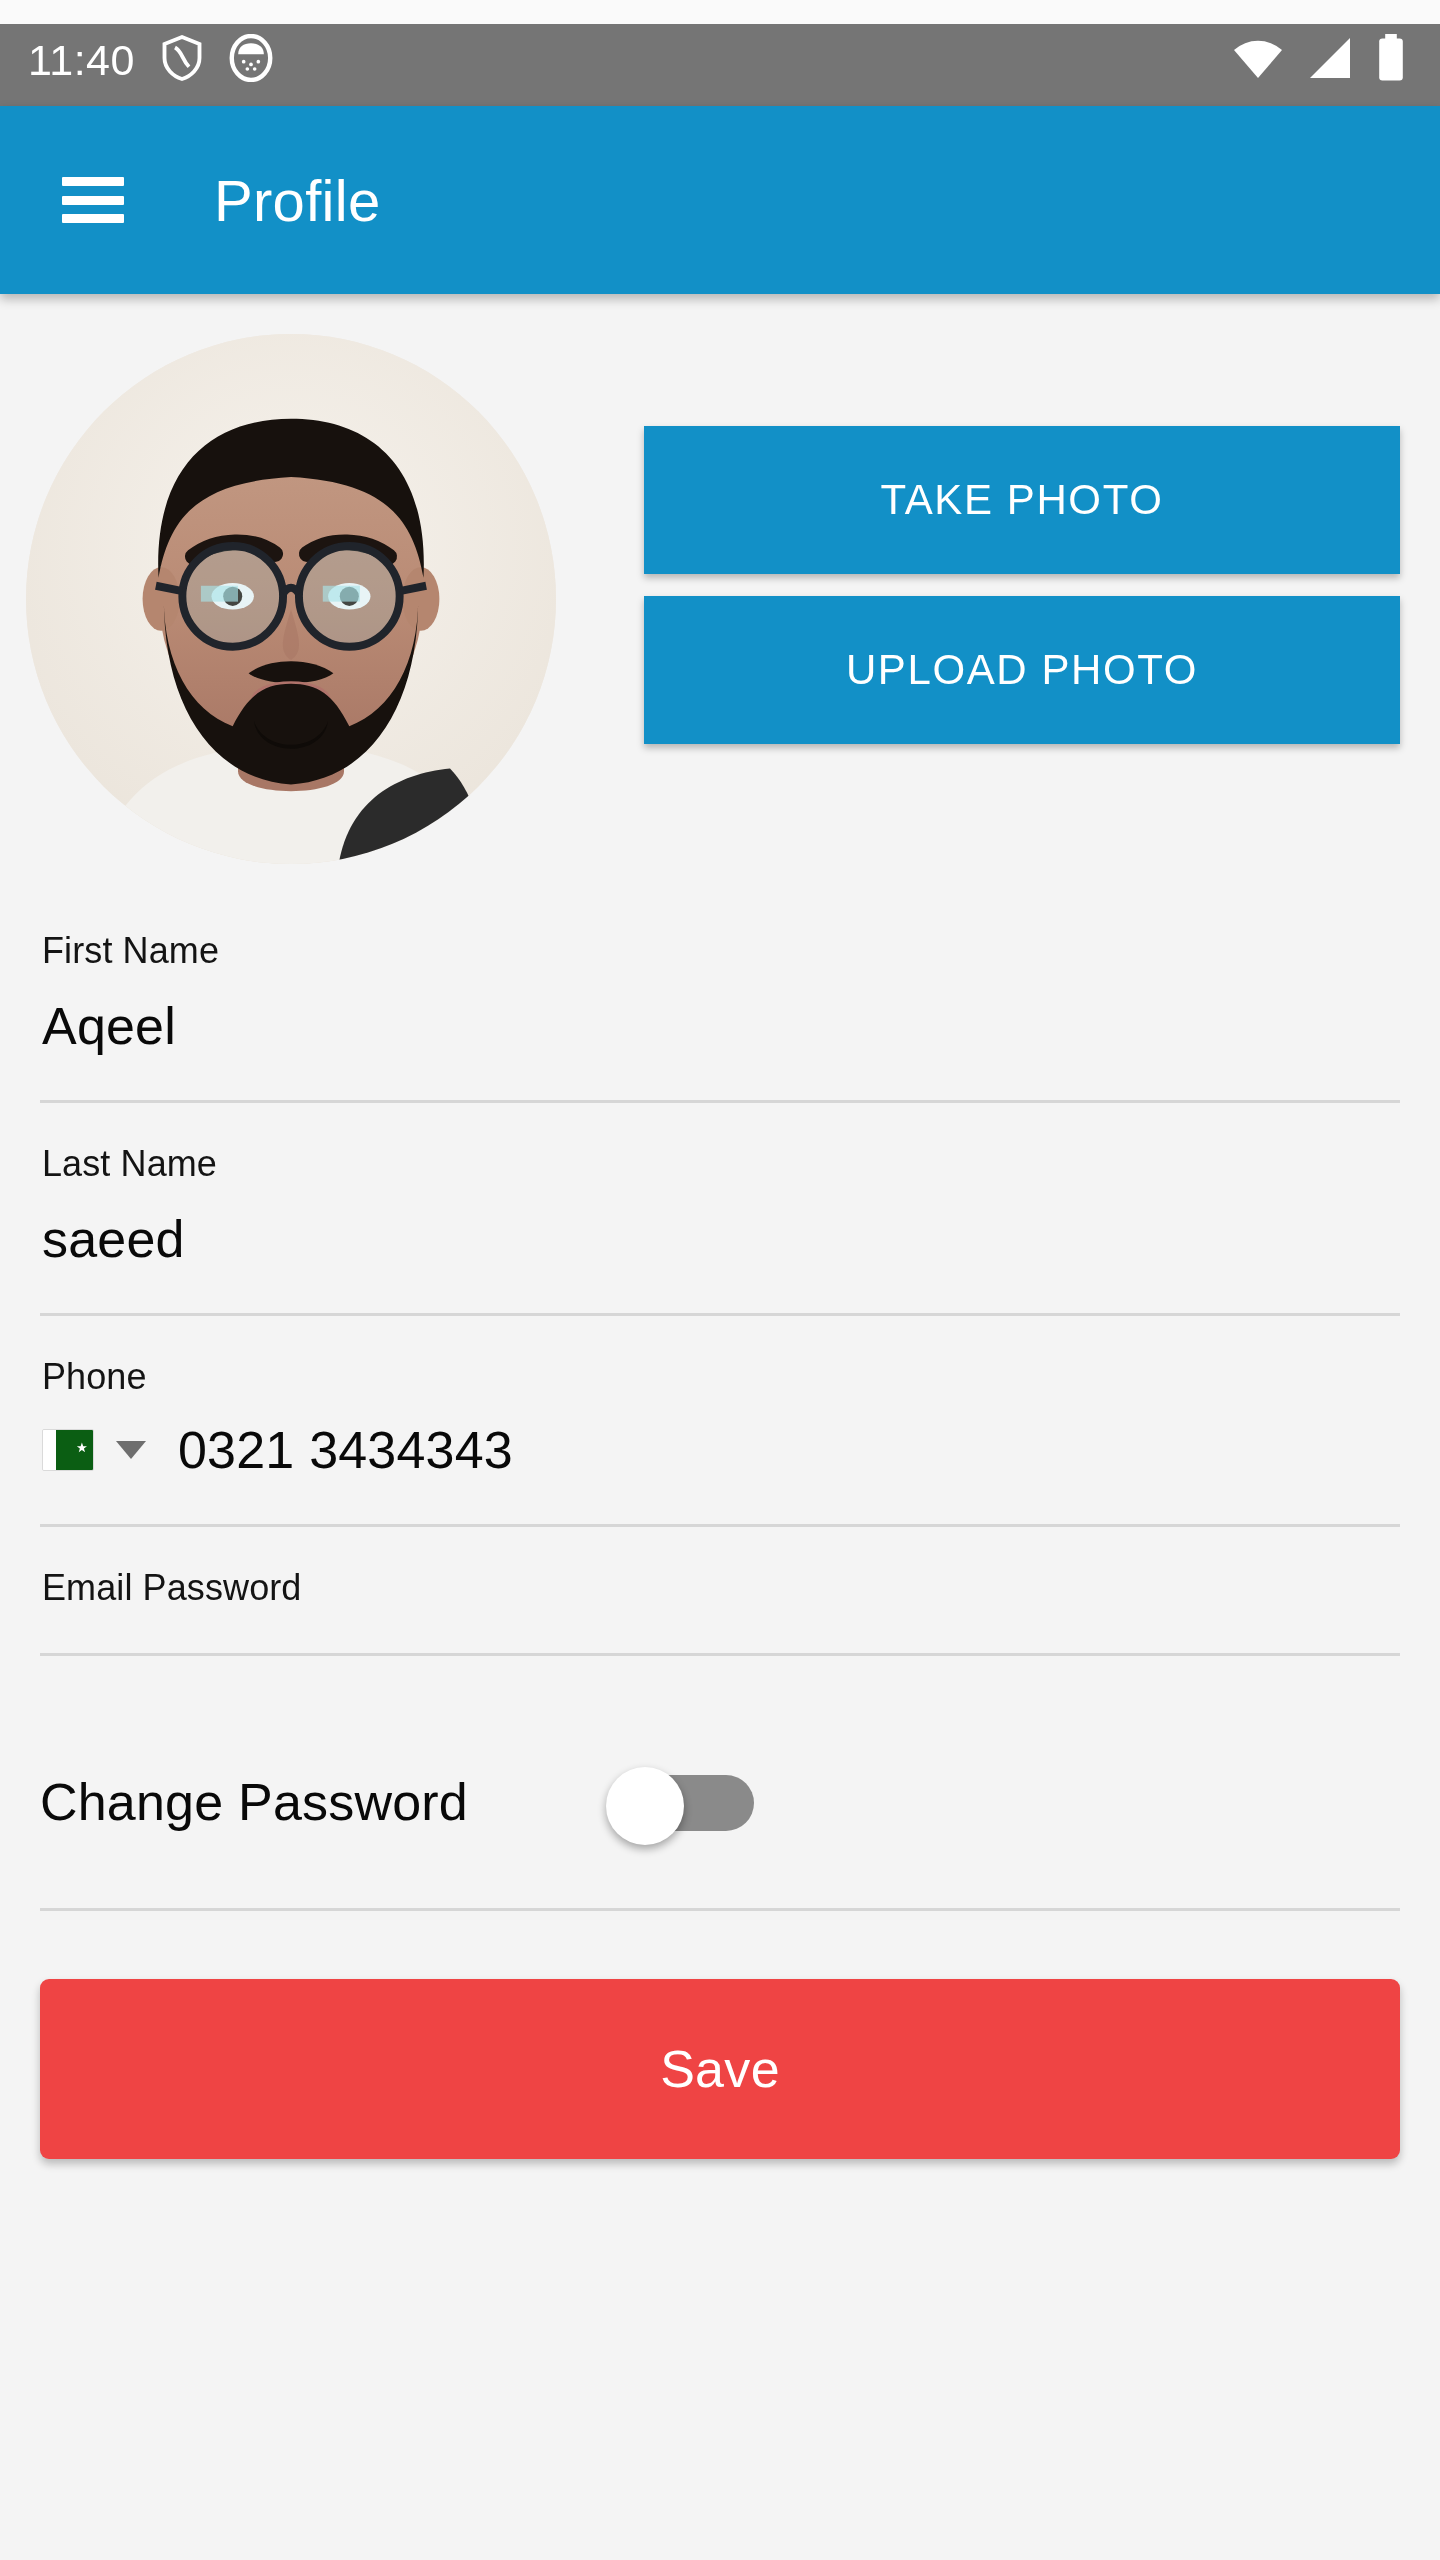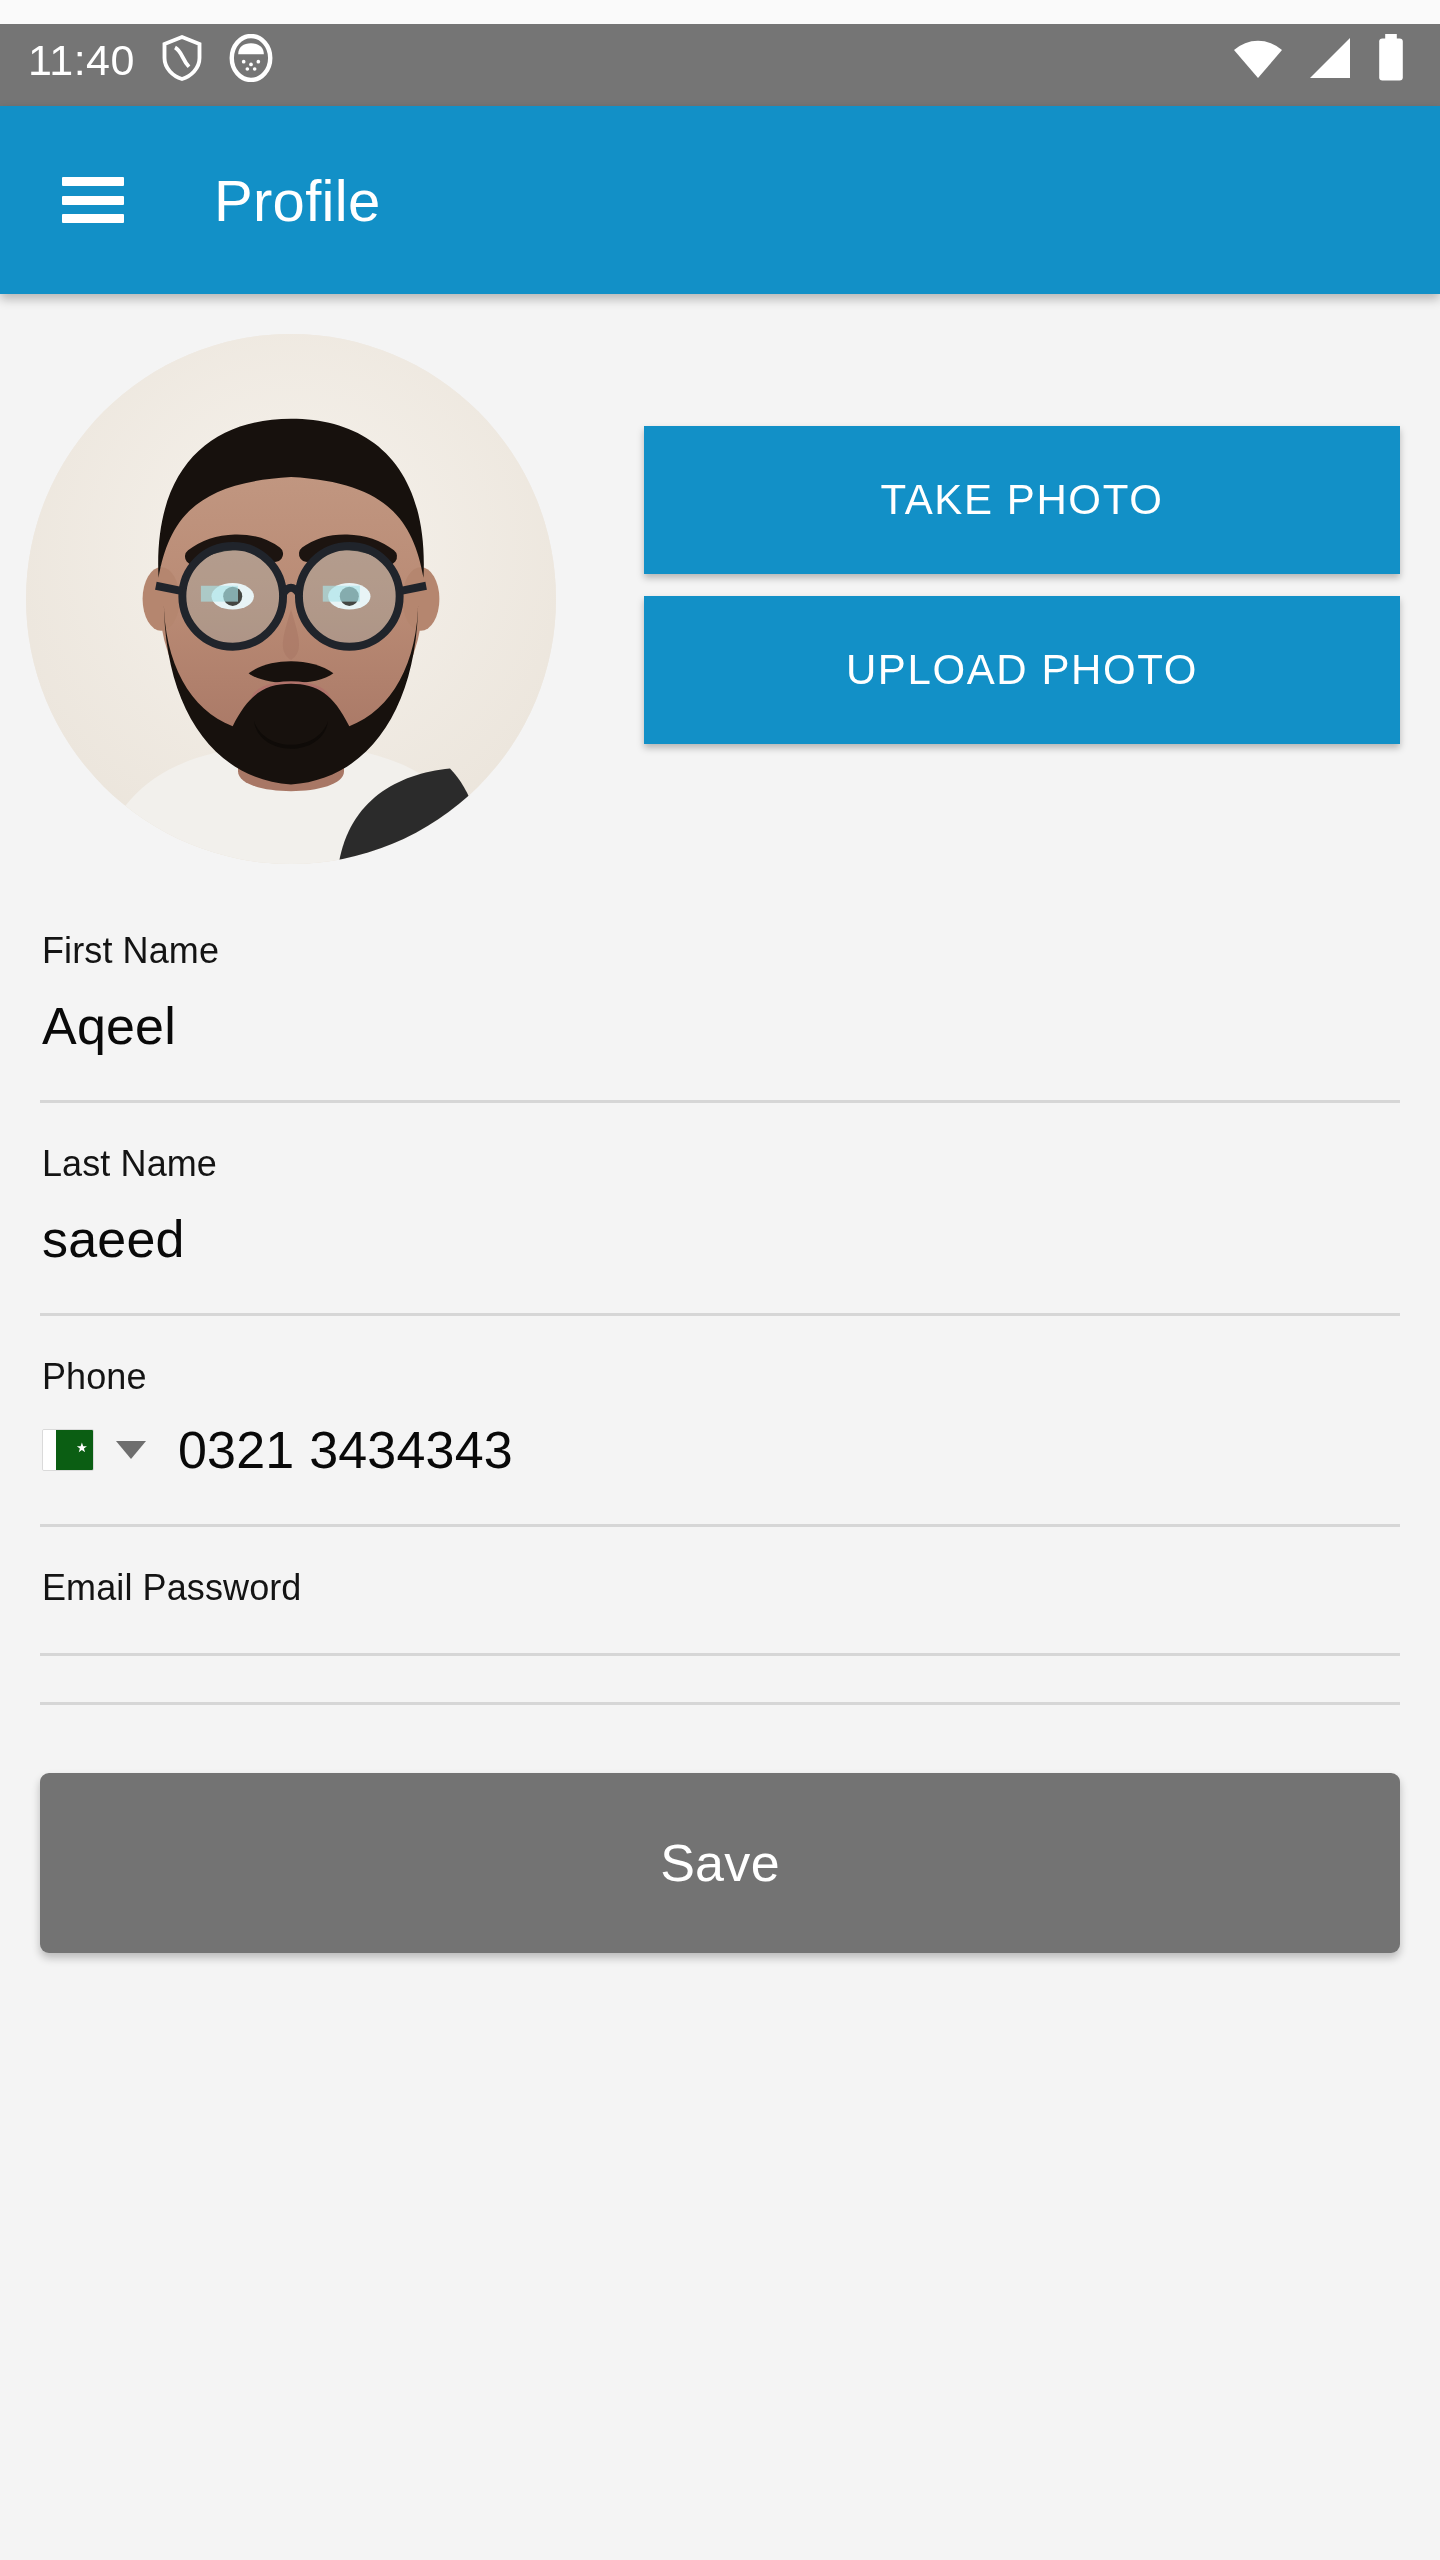--- a/index.html
+++ b/index.html
@@ -178,21 +178,21 @@
   .divider-bottom{
     height:3px; background:#D6D6D6;
     margin-top:46px; width:100%;
   }
 
   
   .save-btn{
     margin-top:68px;
     width:100%;
     height:180px;
-    background:#737373;
+    background:#ef4444;
     color:#FFFFFF;
     border:none;
     border-radius:9px;
     font-size:52px;
     font-family:"Liberation Sans", sans-serif;
     cursor:pointer;
     box-shadow:0 5px 9px rgba(0,0,0,0.24);
     letter-spacing:0.3px;
   }
 </style>
@@ -341,17 +341,24 @@
         <div class="phone-number">0321 3434343</div>
       </div>
       <div class="divider"></div>
     </div>
 
     <div class="field">
       <div class="field-label">Email Password</div>
       <div class="divider"></div>
     </div>
 
+    <div class="switch-row">
+      <div class="switch-label">Change Password</div>
+      <div class="switch">
+        <div class="switch-track"></div>
+        <div class="switch-knob"></div>
+      </div>
+    </div>
     <div class="divider-bottom"></div>
 
     <button class="save-btn">Save</button>
   </div>
 </div>
 
 </body></html>

